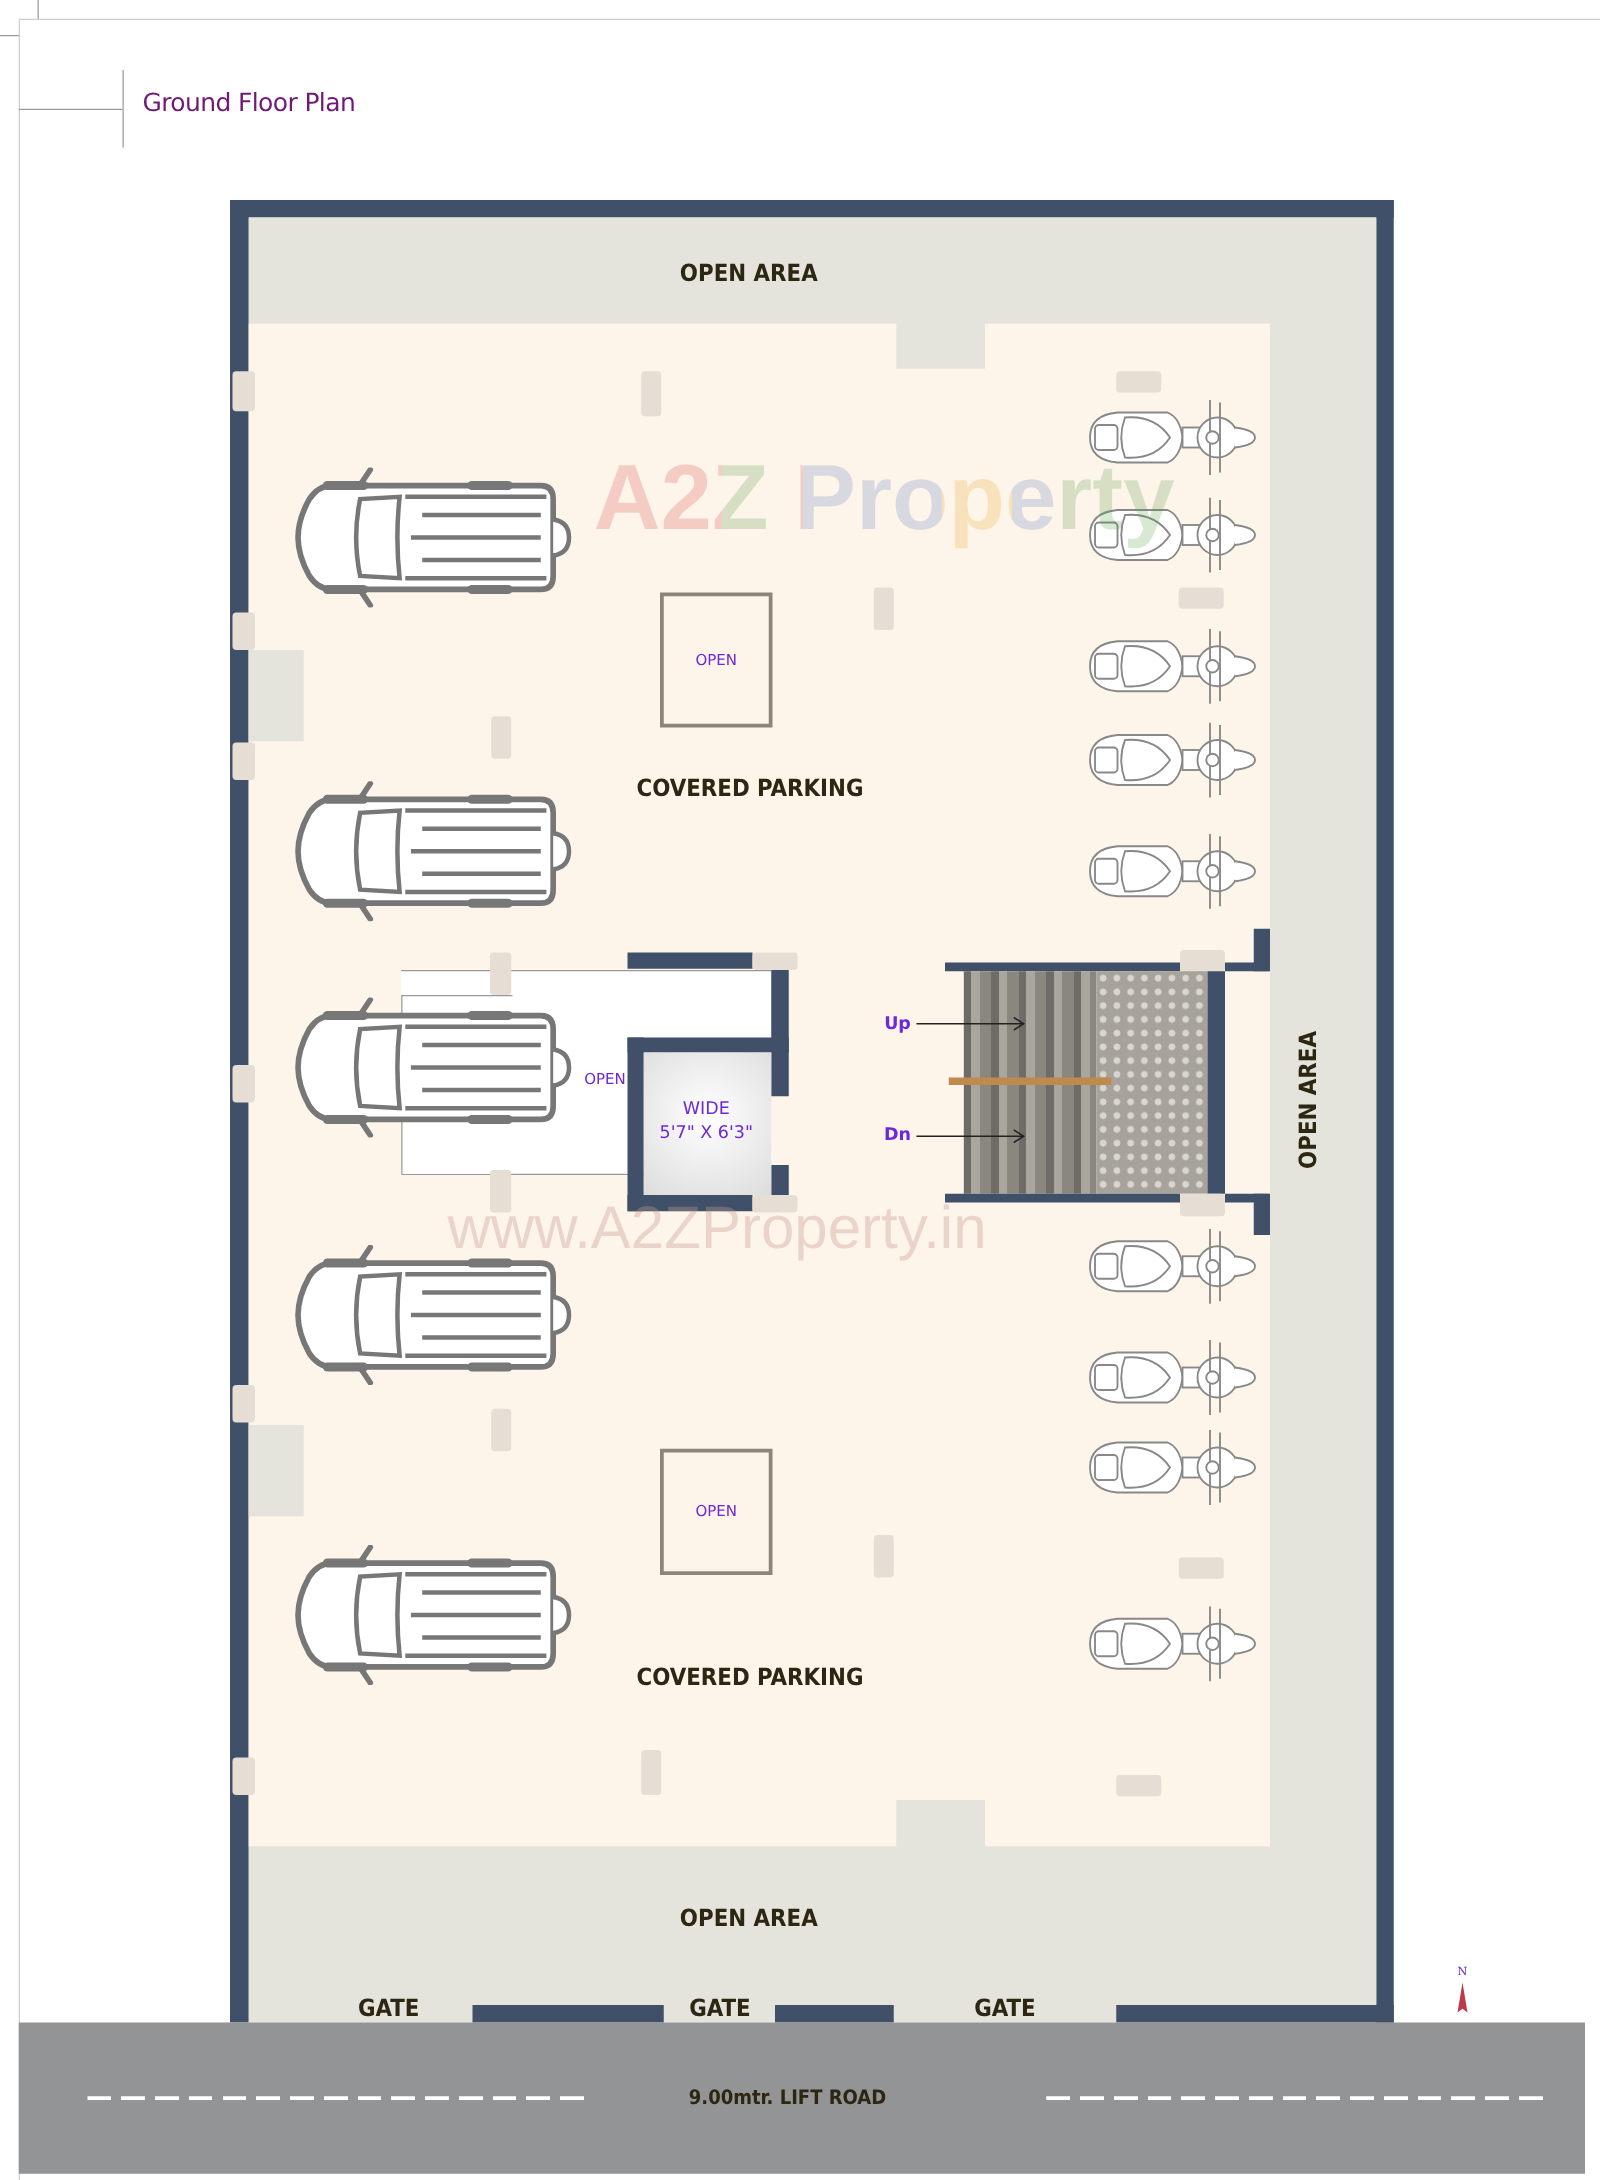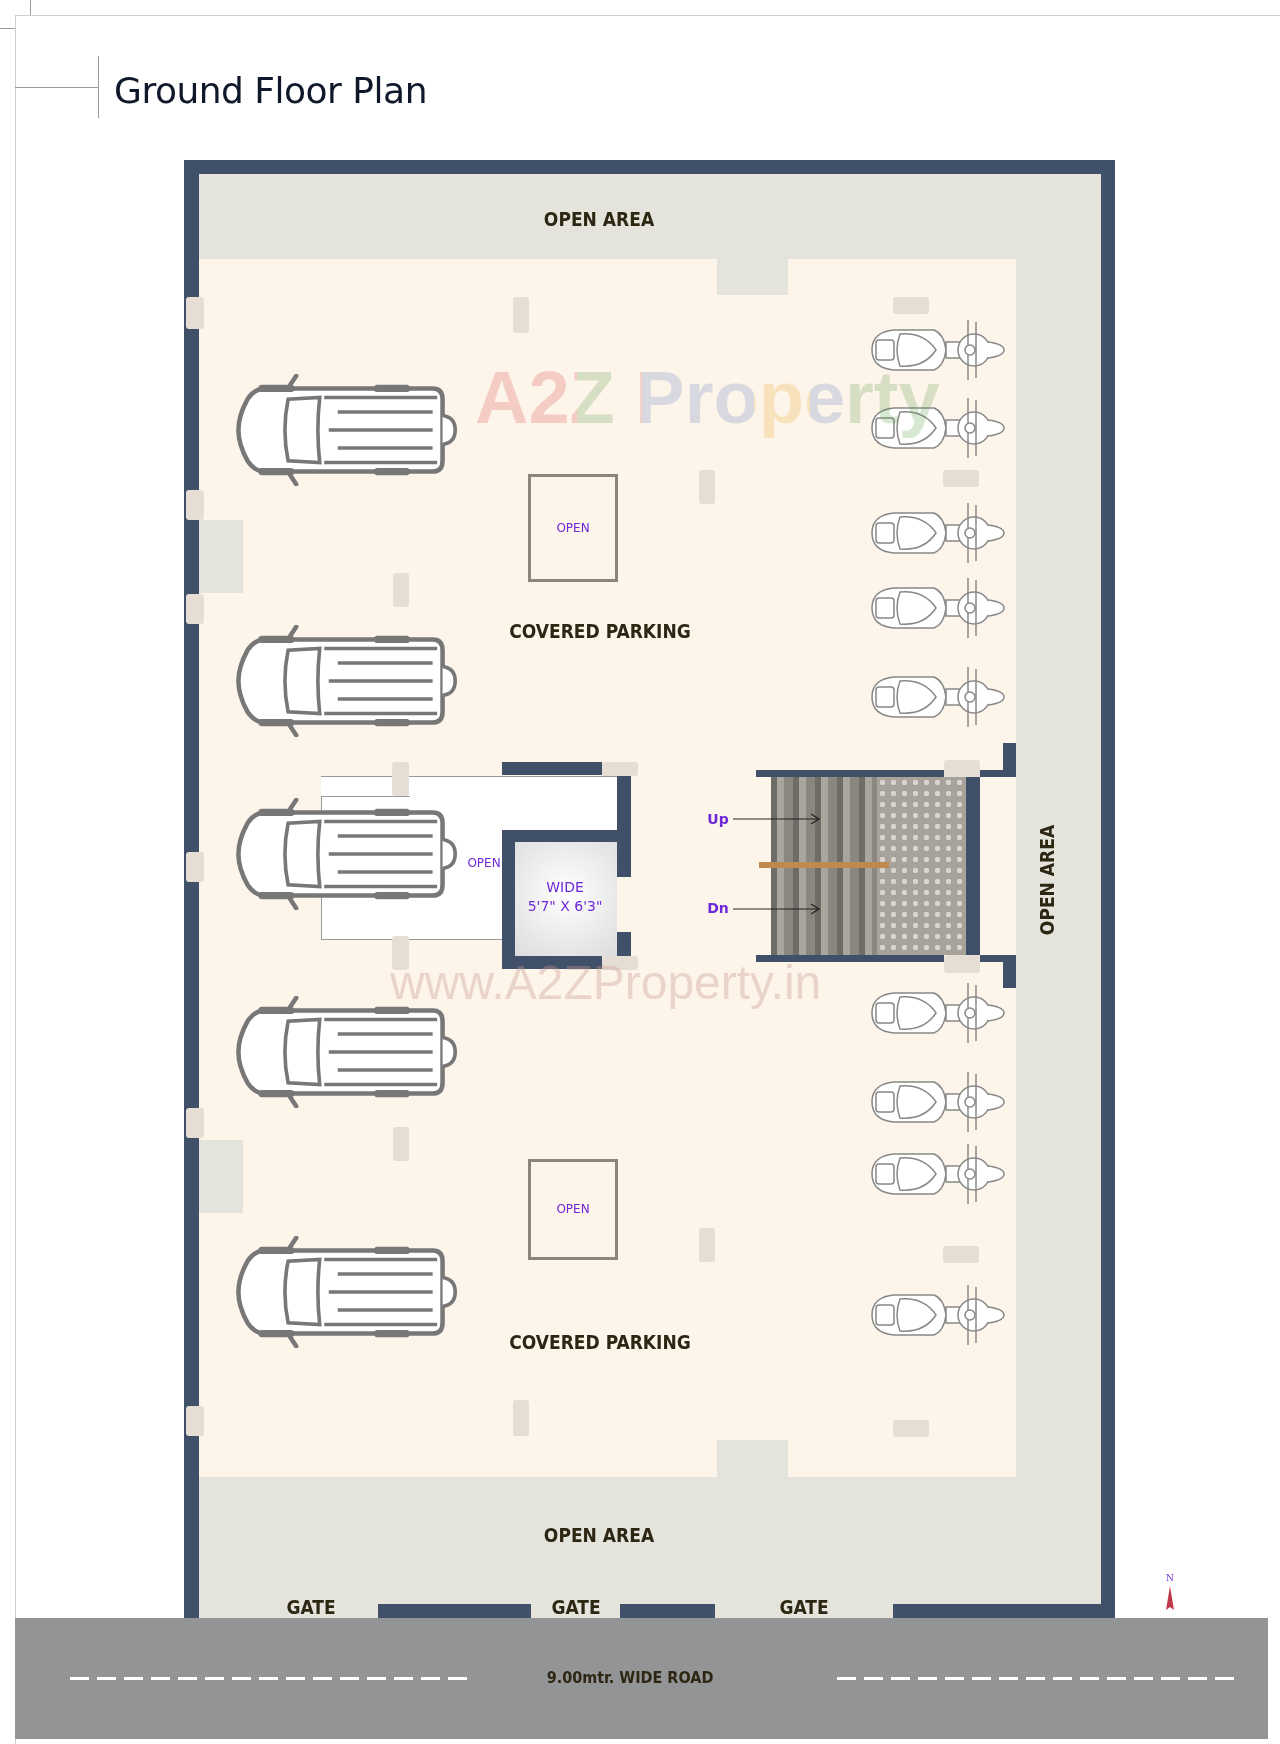--- a/index.html
+++ b/index.html
@@ -1,19 +1,19 @@
 <!DOCTYPE html>
 <html><head>
 <meta charset="utf-8">
 <style>
   html,body{margin:0;padding:0;}
   body{width:1280px;height:1744px;position:relative;background:#ffffff;overflow:hidden;font-family:"Liberation Sans",sans-serif;}
   .abs{position:absolute;}
   .frame-line{position:absolute;background:#9a9a9a;}
-  .title{position:absolute;left:114px;top:70px;font-size:36px;color:#0f172a;font-family:"DejaVu Sans",sans-serif;letter-spacing:-0.5px;}
+  .title{position:absolute;left:114px;top:70px;font-size:20px;color:#701a75;font-family:"DejaVu Sans",sans-serif;letter-spacing:-0.5px;}
   .wall{position:absolute;background:#3f5068;}
   .open-area{position:absolute;background:#e4e4dc;}
   .cream{position:absolute;background:#fdf4ea;}
   .pillar{position:absolute;background:#e6ddd4;border-radius:3px;}
   .label{position:absolute;color:#2d2613;font-weight:bold;font-size:19px;font-family:"DejaVu Sans Condensed","DejaVu Sans",sans-serif;white-space:nowrap;transform:translateX(-50%);}
   .small-label{position:absolute;color:#6d28d9;font-size:12px;font-family:"DejaVu Sans",sans-serif;white-space:nowrap;transform:translateX(-50%);}
   .openbox{position:absolute;border:3px solid #8c857b;box-sizing:border-box;background:#fdf4ea;}
   .road{position:absolute;background:#939495;}
   .watermark{position:absolute;font-weight:bold;white-space:nowrap;opacity:.22;}
   .car{position:absolute;width:240px;height:112px;}
@@ -183,31 +183,31 @@
       <use href="#scooter-shape"></use>
     </svg>
   <svg class="scooter" viewBox="0 0 142 62" style="left:864px;top:1144px;">
       <use href="#scooter-shape"></use>
     </svg>
   <svg class="scooter" viewBox="0 0 142 62" style="left:864px;top:1285px;">
       <use href="#scooter-shape"></use>
     </svg>
 
   <div class="watermark" style="left:475px;top:355px;font-size:74px;background:linear-gradient(90deg,#d9443e 0 22%,#4f9a3d 22% 30%,#d9443e 30% 36%,#5a7fc0 36% 60%,#e8a41e 60% 72%,#5a7fc0 72% 80%,#4f9a3d 80%);-webkit-background-clip:text;background-clip:text;color:transparent;">A2Z Property</div>
-  <div class="watermark" style="left:358px;top:955px;font-size:48px;font-weight:normal;color:#c79a91;opacity:.35;margin-left:32px;">www.A2ZProperty.in</div>
+  <div class="watermark" style="left:358px;top:955px;font-size:48px;font-weight:normal;color:#c79a91;opacity:.35;">www.A2ZProperty.in</div>
 
   <div class="wall" style="left:378px;top:1604px;width:153px;height:14px;"></div>
   <div class="wall" style="left:620px;top:1604px;width:95px;height:14px;"></div>
   <div class="wall" style="left:893px;top:1604px;width:222px;height:14px;"></div>
   <div class="label" style="left:311px;top:1596px;">GATE</div>
   <div class="label" style="left:576px;top:1596px;">GATE</div>
   <div class="label" style="left:804px;top:1596px;">GATE</div>
 </div>
 
 <div class="small-label" style="left:1170px;top:1573px;font-size:9px;font-family:'DejaVu Serif',serif;">N</div>
 <svg class="abs" style="left:1165px;top:1586px;" width="10" height="26">
     <polygon points="5,0 9,24 5,21 1,24" fill="#c0394a"></polygon>
   </svg>
 
 <div class="road" style="left:15px;top:1618px;width:1253px;height:121px;"></div>
 <div class="abs" style="left:70px;top:1677px;width:400px;height:3px;background:repeating-linear-gradient(90deg,#ffffff 0 19px,transparent 19px 27px);"></div>
 <div class="abs" style="left:837px;top:1677px;width:400px;height:3px;background:repeating-linear-gradient(90deg,#ffffff 0 19px,transparent 19px 27px);"></div>
-<div class="label" style="left:630px;top:1668px;font-size:16px;">9.00mtr. WIDE ROAD</div>
+<div class="label" style="left:630px;top:1668px;font-size:16px;">9.00mtr. LIFT ROAD</div>
 
 </body></html>

